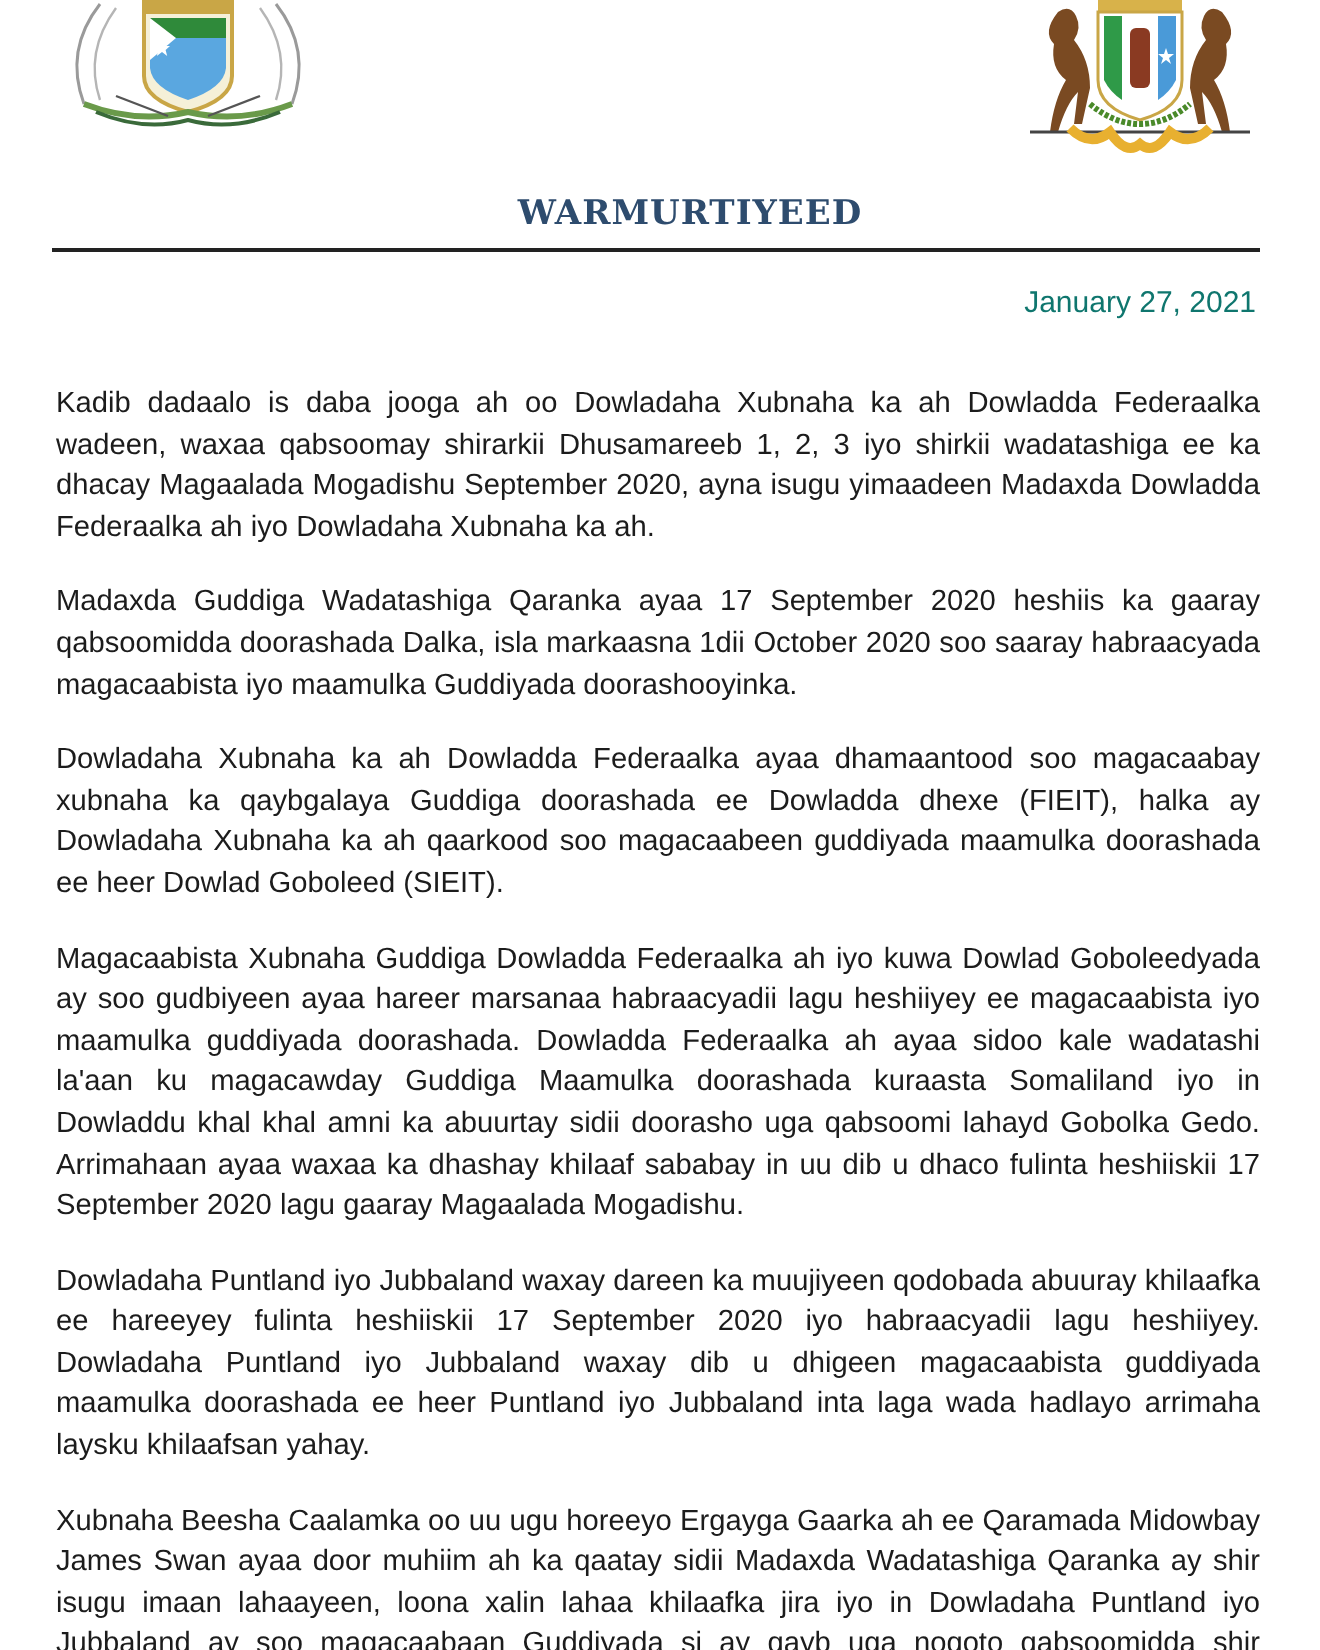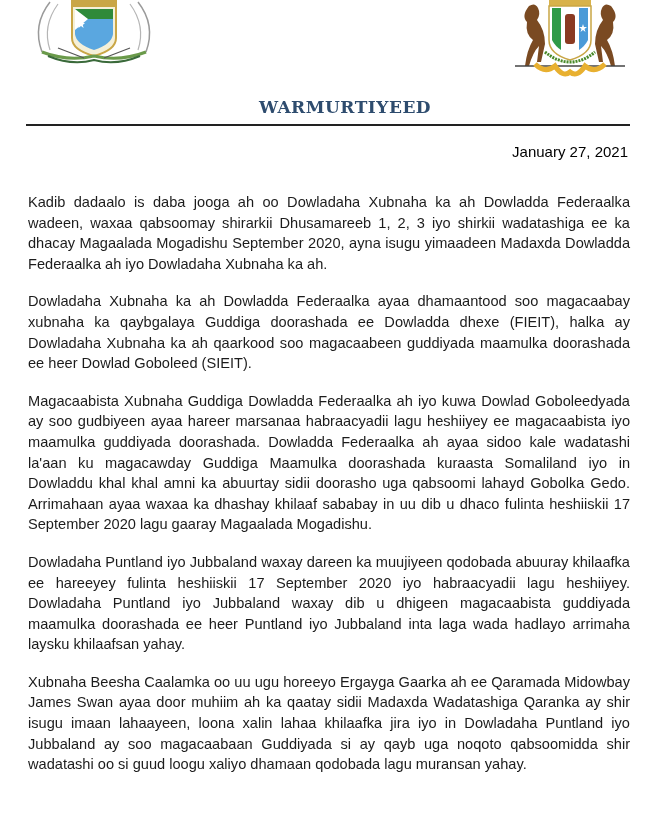--- a/index.html
+++ b/index.html
@@ -14,21 +14,21 @@
     position: absolute; left: 15px; width: 660px; top: 97px;
     text-align: center; font-family: "DejaVu Serif", serif; font-weight: bold;
     font-size: 17px; letter-spacing: 0.5px; color: #2e4c6e;
   }
   .rule {
     position: absolute; left: 26px; width: 604px; top: 124px;
     height: 2px; background: #222;
   }
   .date {
     position: absolute; right: 32px; top: 143px;
-    font-size: 15px; color: #000000;
+    font-size: 15px; color: #0f766e;
   }
   .body {
     position: absolute; left: 28px; width: 602px; top: 176px;
     font-size: 14.6px; line-height: 20.6px; text-align: justify; color: #1c1c1c;
   }
   .body p { margin: 16px 0 17px 0; }
 </style>
 </head>
 <body>
 
@@ -66,17 +66,18 @@
     <path d="M30 64 Q40 74 50 66 Q58 78 65 72 Q72 78 80 66 Q90 74 100 64" fill="none" stroke="#e8b030" stroke-width="5"></path>
   </svg>
 </div>
 
 <div class="title">WARMURTIYEED</div>
 <div class="rule"></div>
 <div class="date">January 27, 2021</div>
 
 <div class="body">
   <p>Kadib dadaalo is daba jooga ah oo Dowladaha Xubnaha ka ah Dowladda Federaalka wadeen, waxaa qabsoomay shirarkii Dhusamareeb 1, 2, 3 iyo shirkii wadatashiga ee ka dhacay Magaalada Mogadishu September 2020, ayna isugu yimaadeen Madaxda Dowladda Federaalka ah iyo Dowladaha Xubnaha ka ah.</p>
+  <p>Madaxda Guddiga Wadatashiga Qaranka ayaa 17 September 2020 heshiis ka gaaray qabsoomidda doorashada Dalka, isla markaasna 1dii October 2020 soo saaray habraacyada magacaabista iyo maamulka Guddiyada doorashooyinka.</p>
   <p>Dowladaha Xubnaha ka ah Dowladda Federaalka ayaa dhamaantood soo magacaabay xubnaha ka qaybgalaya Guddiga doorashada ee Dowladda dhexe (FIEIT), halka ay Dowladaha Xubnaha ka ah qaarkood soo magacaabeen guddiyada maamulka doorashada ee heer Dowlad Goboleed (SIEIT).</p>
   <p>Magacaabista Xubnaha Guddiga Dowladda Federaalka ah iyo kuwa Dowlad Goboleedyada ay soo gudbiyeen ayaa hareer marsanaa habraacyadii lagu heshiiyey ee magacaabista iyo maamulka guddiyada doorashada. Dowladda Federaalka ah ayaa sidoo kale wadatashi la'aan ku magacawday Guddiga Maamulka doorashada kuraasta Somaliland iyo in Dowladdu khal khal amni ka abuurtay sidii doorasho uga qabsoomi lahayd Gobolka Gedo. Arrimahaan ayaa waxaa ka dhashay khilaaf sababay in uu dib u dhaco fulinta heshiiskii 17 September 2020 lagu gaaray Magaalada Mogadishu.</p>
   <p>Dowladaha Puntland iyo Jubbaland waxay dareen ka muujiyeen qodobada abuuray khilaafka ee hareeyey fulinta heshiiskii 17 September 2020 iyo habraacyadii lagu heshiiyey. Dowladaha Puntland iyo Jubbaland waxay dib u dhigeen magacaabista guddiyada maamulka doorashada ee heer Puntland iyo Jubbaland inta laga wada hadlayo arrimaha laysku khilaafsan yahay.</p>
   <p>Xubnaha Beesha Caalamka oo uu ugu horeeyo Ergayga Gaarka ah ee Qaramada Midowbay James Swan ayaa door muhiim ah ka qaatay sidii Madaxda Wadatashiga Qaranka ay shir isugu imaan lahaayeen, loona xalin lahaa khilaafka jira iyo in Dowladaha Puntland iyo Jubbaland ay soo magacaabaan Guddiyada si ay qayb uga noqoto qabsoomidda shir wadatashi oo si guud loogu xaliyo dhamaan qodobada lagu muransan yahay.</p>
 </div>
 
 </body></html>

